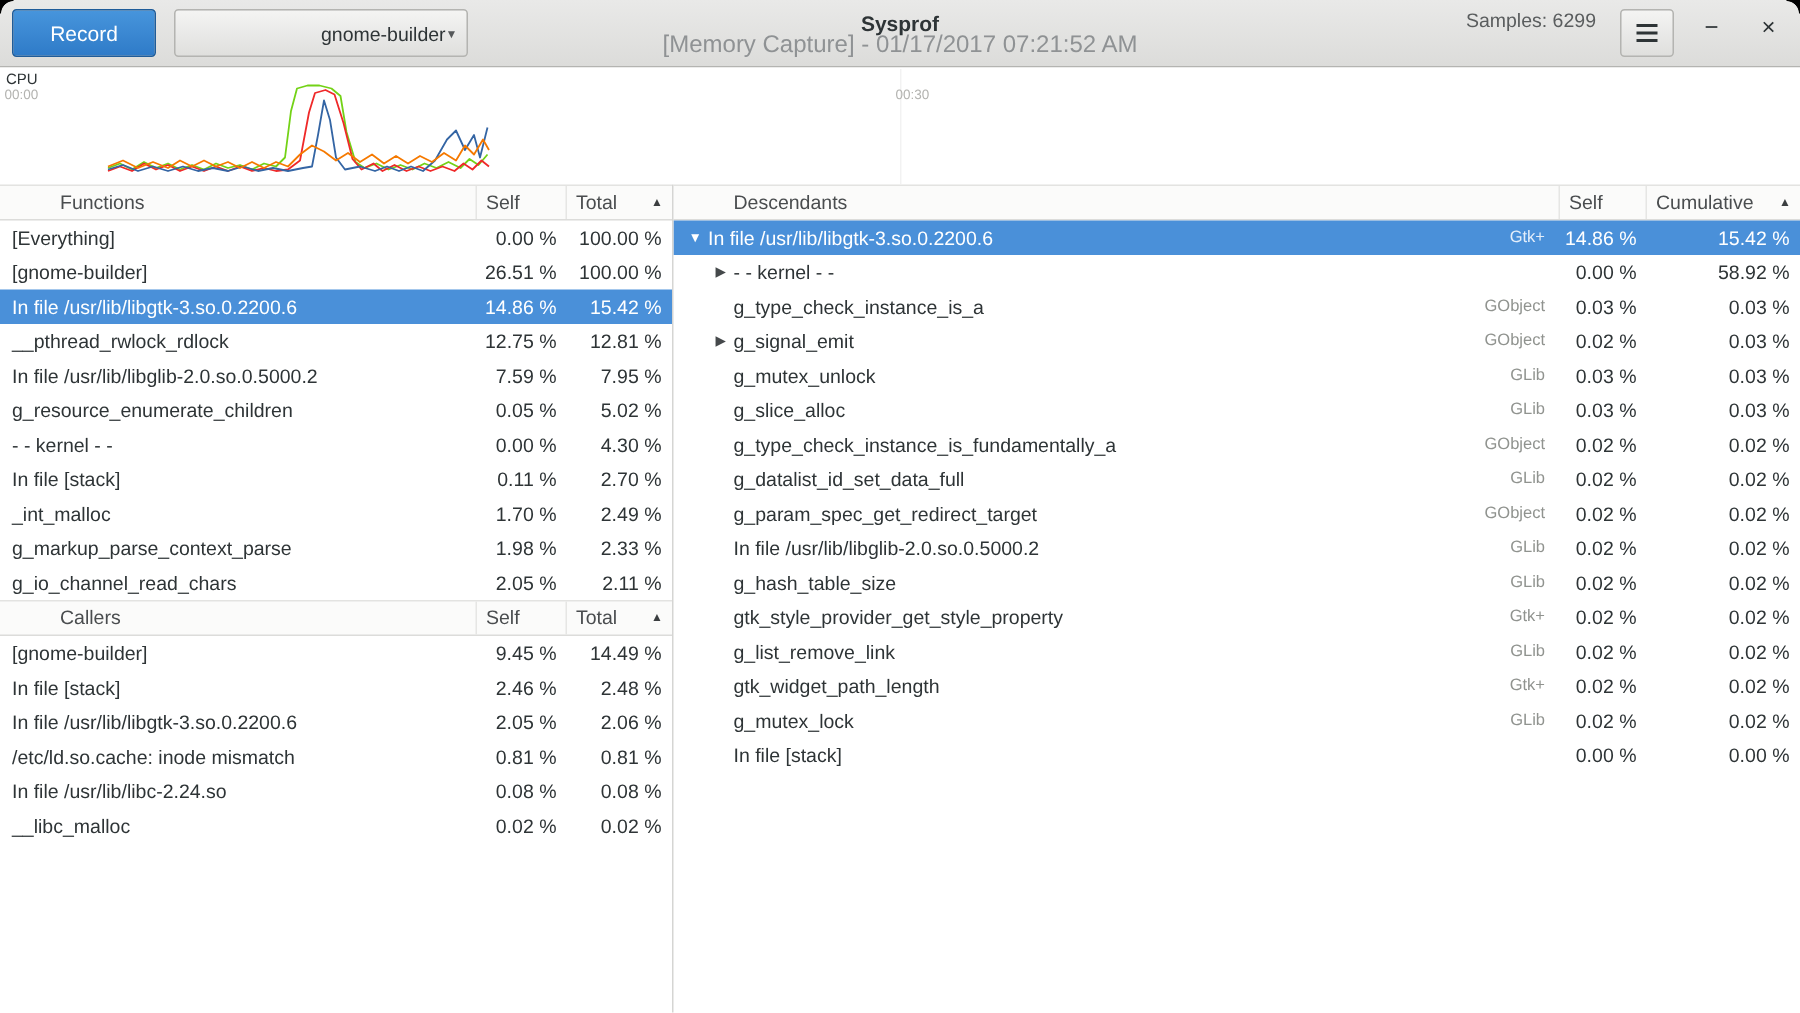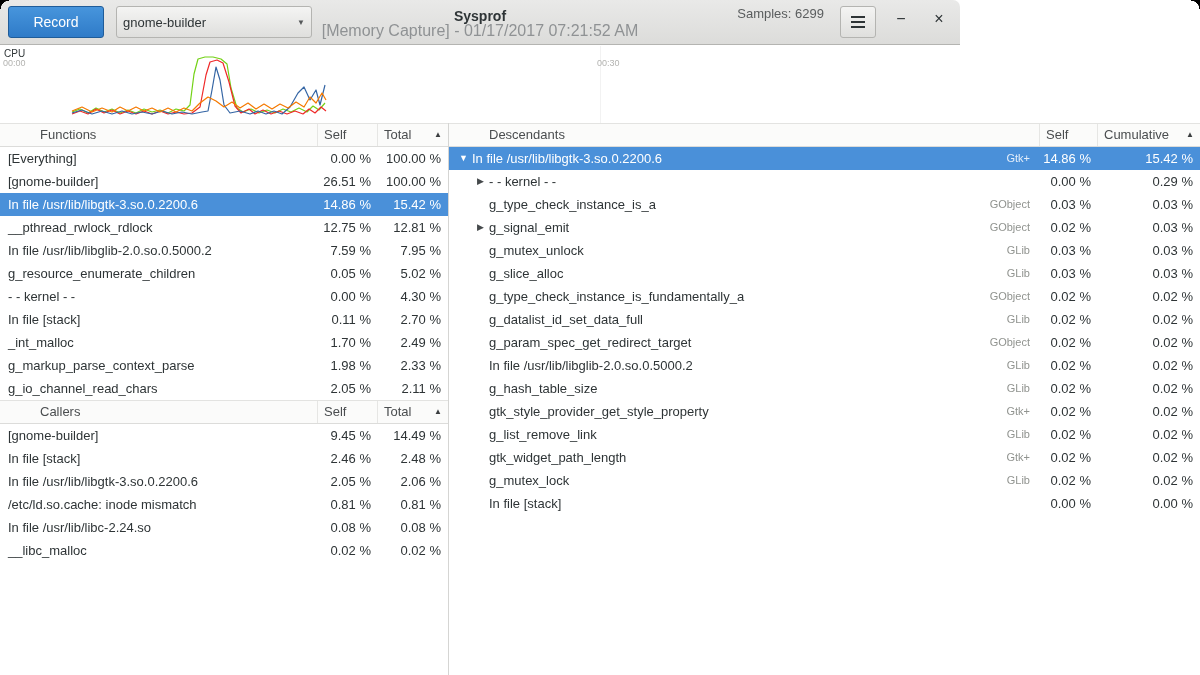--- a/index.html
+++ b/index.html
@@ -3,21 +3,21 @@
 <meta charset="utf-8">
 <style>
   html,body{margin:0;padding:0}
   body{
     width:1200px;height:675px;position:relative;overflow:hidden;
     background:#ffffff;color:#2e3436;
     font-family:"Liberation Sans",sans-serif;
   }
   
   .headerbar{
-    position:absolute;top:0;left:0;width:960px;height:45px;
+    position:absolute;top:0;left:0;width:1200px;height:45px;
     background:linear-gradient(to bottom,#e9e9e8,#dcdcda);
     border-bottom:1px solid #b4b4b1;
     display:flex;align-items:center;padding:0 8px;box-sizing:border-box;
     border-radius:7px 7px 0 0;
   }
   body::before,body::after{
     content:"";position:absolute;top:0;width:9px;height:9px;z-index:50;pointer-events:none;
   }
   body::before{left:0;background:radial-gradient(circle 9px at 9px 9px,transparent 8px,#000 8.5px)}
   body::after{right:0;background:radial-gradient(circle 9px at 0 9px,transparent 8px,#000 8.5px)}
@@ -25,21 +25,21 @@
     width:96px;height:32px;border-radius:3px;cursor:pointer;
     border:1px solid #1f5c99;
     background:linear-gradient(to bottom,#4795dc,#2f7bc8);
     color:#fff;font-size:14px;font-family:inherit;margin-right:12px;
   }
   .process-btn{
     width:196px;height:32px;border-radius:3px;cursor:pointer;
     border:1px solid #b4b4b1;
     background:linear-gradient(to bottom,#f4f4f3,#dfdfdd);
     color:#2e3436;font-size:13px;font-family:inherit;
-    display:flex;align-items:center;justify-content:space-between;
+    display:flex;align-items:center;justify-content:flex-end;
   }
   .caret{font-size:8px;color:#55585a;margin-top:1px}
   .title-box{position:absolute;left:50%;top:50%;transform:translate(-50%,-50%);text-align:center;white-space:nowrap}
   .title{font-size:14px;font-weight:bold;line-height:16px;color:#2e3436}
   .subtitle{font-size:16px;color:#8f9294;line-height:13px}
   .header-right{margin-left:auto;display:flex;gap:12px}
   .samples{font-size:13px;color:#5a5d5e;margin-right:4px}
   .menu-btn{
     width:36px;height:32px;border-radius:3px;cursor:pointer;
     border:1px solid #b4b4b1;background:linear-gradient(to bottom,#f4f4f3,#dfdfdd);
@@ -294,21 +294,21 @@
         <div class="cell pct self">14.86 %</div>
         <div class="cell pct total">15.42 %</div>
       </div>
       <div class="tv-row">
         <div class="cell name">
           <span class="expander" style="margin-left: 17px;">▶</span>
           <span class="fname">- - kernel - -</span>
           <span class="badge"></span>
         </div>
         <div class="cell pct self">0.00 %</div>
-        <div class="cell pct total">0.29 %</div>
+        <div class="cell pct total">58.92 %</div>
       </div>
       <div class="tv-row">
         <div class="cell name">
           <span class="expander" style="margin-left: 17px;"></span>
           <span class="fname">g_type_check_instance_is_a</span>
           <span class="badge">GObject</span>
         </div>
         <div class="cell pct self">0.03 %</div>
         <div class="cell pct total">0.03 %</div>
       </div>

